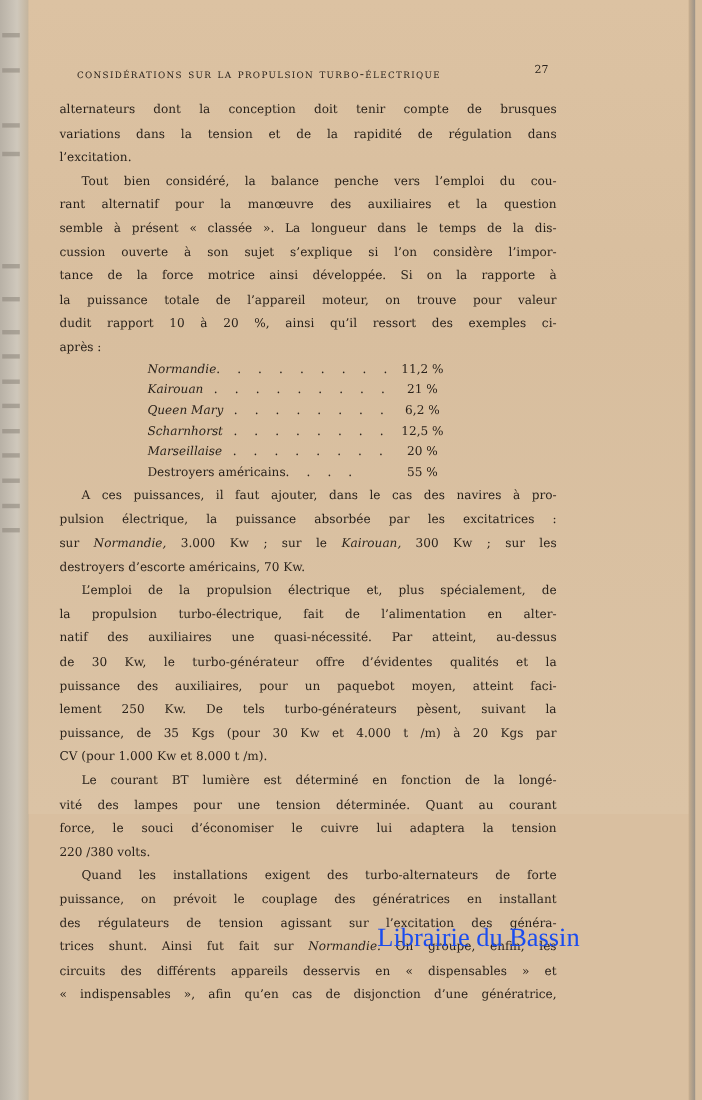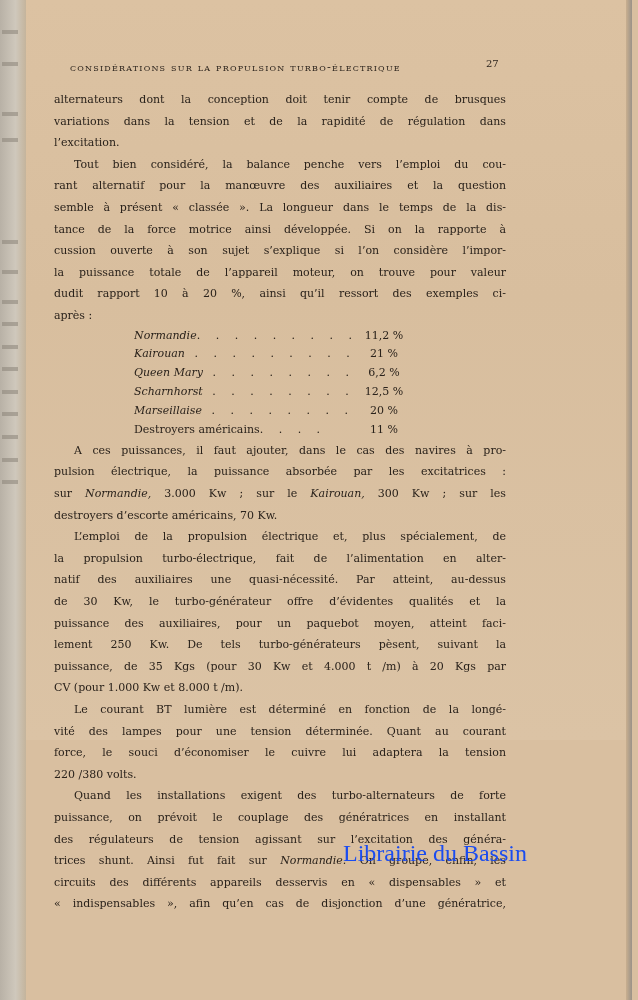--- a/index.html
+++ b/index.html
@@ -82,22 +82,22 @@
   <div class="text-block">
     <div>
       <span class="line">alternateurs dont la conception doit tenir compte de brusques</span>
       <span class="line">variations dans la tension et de la rapidité de régulation dans</span>
       <span class="line last">l’excitation.</span>
     </div>
     <div>
       <span class="line indent">Tout bien considéré, la balance penche vers l’emploi du cou-</span>
       <span class="line">rant alternatif pour la manœuvre des auxiliaires et la question</span>
       <span class="line">semble à présent « classée ». La longueur dans le temps de la dis-</span>
+      <span class="line">cussion ouverte à son sujet s’explique si l’on considère l’impor-</span>
       <span class="line">tance de la force motrice ainsi développée. Si on la rapporte à</span>
-      <span class="line">cussion ouverte à son sujet s’explique si l’on considère l’impor-</span>
       <span class="line">la puissance totale de l’appareil moteur, on trouve pour valeur</span>
       <span class="line">dudit rapport 10 à 20 %, ainsi qu’il ressort des exemples ci-</span>
       <span class="line last">après :</span>
     </div>
 
     <div class="table">
       <div class="table-row">
         <span class="name"><em>Normandie</em><span class="dots">. . . . . . . . .</span></span>
         <span class="value">11,2 %</span>
       </div>
@@ -112,21 +112,21 @@
       <div class="table-row">
         <span class="name"><em>Scharnhorst</em><span class="dots"> . . . . . . . .</span></span>
         <span class="value">12,5 %</span>
       </div>
       <div class="table-row">
         <span class="name"><em>Marseillaise</em><span class="dots"> . . . . . . . .</span></span>
         <span class="value">20 %</span>
       </div>
       <div class="table-row">
         <span class="name"><span>Destroyers américains</span><span class="dots">. . . .</span></span>
-        <span class="value">11 %</span>
+        <span class="value">55 %</span>
       </div>
     </div>
 
     <div>
       <span class="line indent">A ces puissances, il faut ajouter, dans le cas des navires à pro-</span>
       <span class="line">pulsion électrique, la puissance absorbée par les excitatrices :</span>
       <span class="line"><span>sur </span><em>Normandie,</em><span> 3.000 Kw ; sur le </span><em>Kairouan,</em><span> 300 Kw ; sur les</span></span>
       <span class="line last">destroyers d’escorte américains, 70 Kw.</span>
     </div>
     <div>

